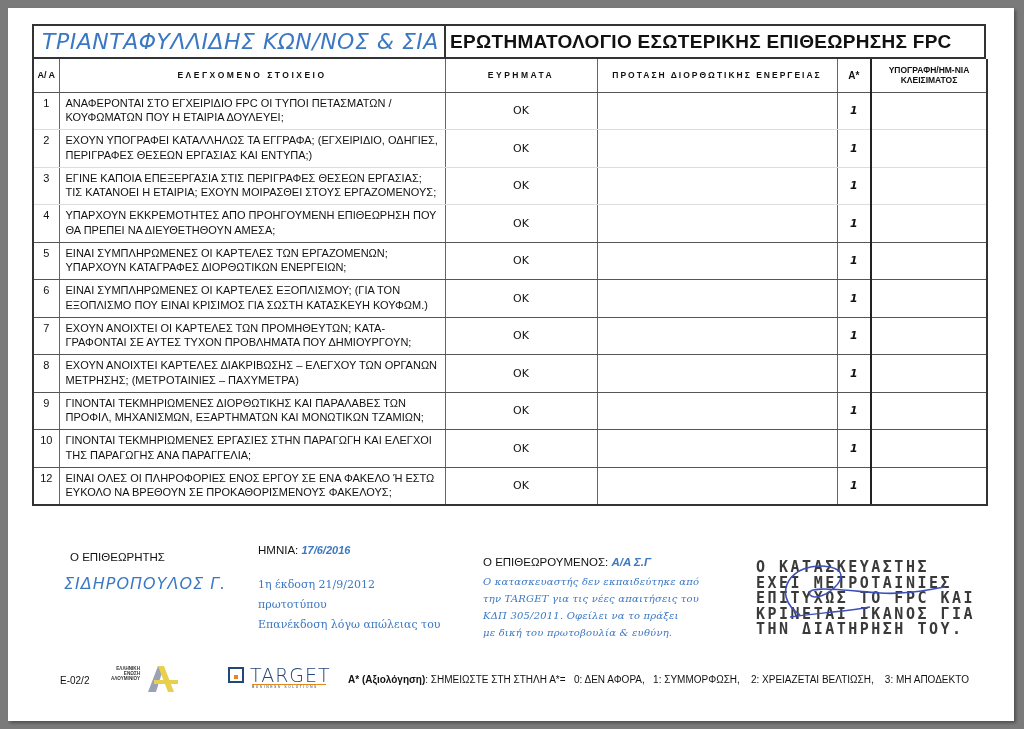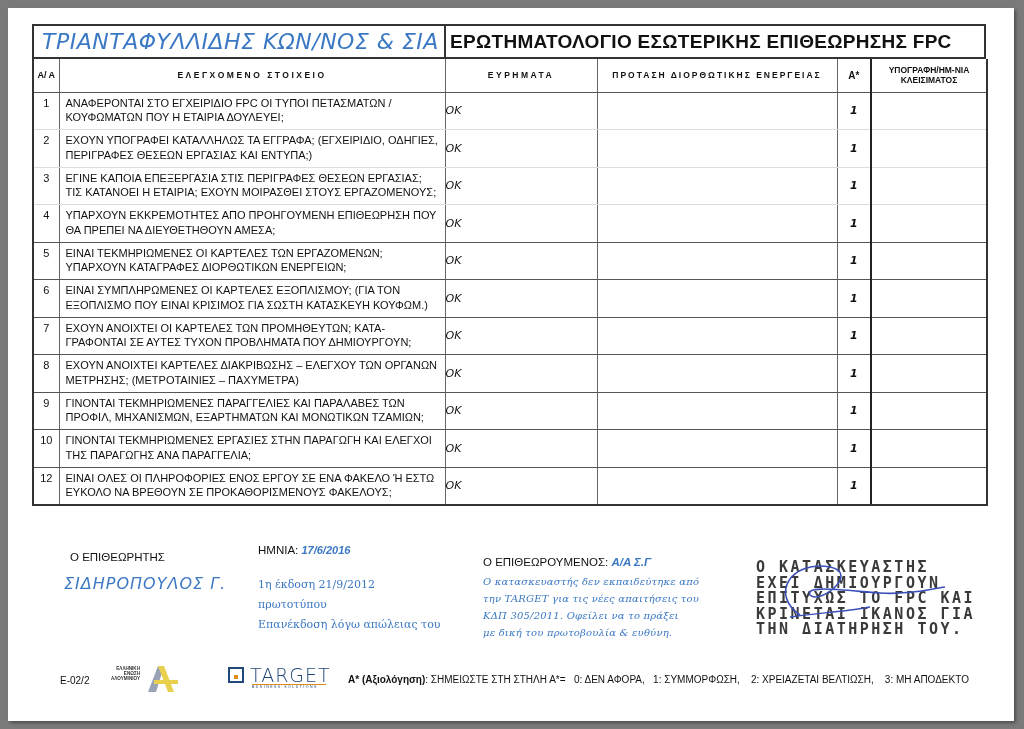--- a/index.html
+++ b/index.html
@@ -34,21 +34,21 @@
     font-size:8.5px; font-weight:bold; color:#111; letter-spacing:2.5px; height:33px; border-bottom:1.5px solid #555; text-align:center;
   }
   table.grid th.small { letter-spacing:0; font-size:8.5px; line-height:10px; }
   table.grid th.aa { letter-spacing:0; font-size:9px; line-height:11px; }
   table.grid tr.row td { height:37.5px; font-size:11px; color:#111; }
   table.grid tr.row.faint td { border-bottom:1px solid #ddd; }
   table.grid tr.row.solid td { border-bottom:1.5px solid #555; }
   table.grid tr.row.last td { border-bottom:2px solid #333; }
   td.num { text-align:center; vertical-align:top; padding-top:4px !important; font-size:11px; }
   td.text { padding:3px 4px 0 6px !important; vertical-align:top; line-height:14.5px; font-size:11px; }
-  td.finding { color:#3b6fb3; font-family:"DejaVu Sans", sans-serif; font-style:italic; font-size:17px; }
+  td.finding { text-align:center; color:#3b6fb3; font-family:"DejaVu Sans", sans-serif; font-size:17px; }
   td.rating { text-align:center; color:#f01828; font-weight:bold; font-style:italic; font-size:20px; font-family:"DejaVu Sans", sans-serif; }
   td.sig { border-left:2px solid #222 !important; }
   th.sig { border-left:2px solid #222 !important; }
   .outer-left { border-left:2px solid #333 !important; }
   .outer-right { border-right:2px solid #333 !important; }
 
   .abs { position:absolute; white-space:nowrap; }
   .inspector-label { left:70px; top:551px; font-size:11.5px; color:#111; }
   .inspector-name { left:64px; top:574px; font-size:16px; color:#3b78c4; font-family:"DejaVu Sans", sans-serif; font-style:italic; letter-spacing:1px; }
   .date-label { left:258px; top:544px; font-size:11.5px; color:#111; }
@@ -128,21 +128,21 @@
       <tr class="row solid">
         <td class="num outer-left">4</td>
         <td class="text">ΥΠΑΡΧΟΥΝ ΕΚΚΡΕΜΟΤΗΤΕΣ ΑΠΟ ΠΡΟΗΓΟΥΜΕΝΗ ΕΠΙΘΕΩΡΗΣΗ ΠΟΥ ΘΑ ΠΡΕΠΕΙ ΝΑ ΔΙΕΥΘΕΤΗΘΟΥΝ ΑΜΕΣΑ;</td>
         <td class="finding">OK</td>
         <td class="corrective"></td>
         <td class="rating">1</td>
         <td class="sig outer-right"></td>
       </tr>
       <tr class="row solid">
         <td class="num outer-left">5</td>
-        <td class="text">ΕΙΝΑΙ ΤΕΚΜΗΡΙΩΜΕΝΕΣ ΟΙ ΚΑΡΤΕΛΕΣ ΤΩΝ ΕΡΓΑΖΟΜΕΝΩΝ; ΥΠΑΡΧΟΥΝ ΚΑΤΑΓΡΑΦΕΣ ΔΙΟΡΘΩΤΙΚΩΝ ΕΝΕΡΓΕΙΩΝ;</td>
+        <td class="text">ΕΙΝΑΙ ΣΥΜΠΛΗΡΩΜΕΝΕΣ ΟΙ ΚΑΡΤΕΛΕΣ ΤΩΝ ΕΡΓΑΖΟΜΕΝΩΝ; ΥΠΑΡΧΟΥΝ ΚΑΤΑΓΡΑΦΕΣ ΔΙΟΡΘΩΤΙΚΩΝ ΕΝΕΡΓΕΙΩΝ;</td>
         <td class="finding">OK</td>
         <td class="corrective"></td>
         <td class="rating">1</td>
         <td class="sig outer-right"></td>
       </tr>
       <tr class="row solid">
         <td class="num outer-left">6</td>
         <td class="text">ΕΙΝΑΙ ΣΥΜΠΛΗΡΩΜΕΝΕΣ ΟΙ ΚΑΡΤΕΛΕΣ ΕΞΟΠΛΙΣΜΟΥ; (ΓΙΑ ΤΟΝ ΕΞΟΠΛΙΣΜΟ ΠΟΥ ΕΙΝΑΙ ΚΡΙΣΙΜΟΣ ΓΙΑ ΣΩΣΤΗ ΚΑΤΑΣΚΕΥΗ ΚΟΥΦΩΜ.)</td>
         <td class="finding">OK</td>
         <td class="corrective"></td>
@@ -160,21 +160,21 @@
       <tr class="row solid">
         <td class="num outer-left">8</td>
         <td class="text">ΕΧΟΥΝ ΑΝΟΙΧΤΕΙ ΚΑΡΤΕΛΕΣ ΔΙΑΚΡΙΒΩΣΗΣ – ΕΛΕΓΧΟΥ ΤΩΝ ΟΡΓΑΝΩΝ ΜΕΤΡΗΣΗΣ; (ΜΕΤΡΟΤΑΙΝΙΕΣ – ΠΑΧΥΜΕΤΡΑ)</td>
         <td class="finding">OK</td>
         <td class="corrective"></td>
         <td class="rating">1</td>
         <td class="sig outer-right"></td>
       </tr>
       <tr class="row solid">
         <td class="num outer-left">9</td>
-        <td class="text">ΓΙΝΟΝΤΑΙ ΤΕΚΜΗΡΙΩΜΕΝΕΣ ΠΑΡΑΓΓΕΛΙΕΣ ΚΑΙ ΠΑΡΑΛΑΒΕΣ ΤΩΝ ΠΡΟΦΙΛ, ΜΗΧΑΝΙΣΜΩΝ, ΕΞΑΡΤΗΜΑΤΩΝ ΚΑΙ ΜΟΝΩΤΙΚΩΝ ΤΖΑΜΙΩΝ;</td>
+        <td class="text">ΓΙΝΟΝΤΑΙ ΤΕΚΜΗΡΙΩΜΕΝΕΣ ΔΙΟΡΘΩΤΙΚΗΣ ΚΑΙ ΠΑΡΑΛΑΒΕΣ ΤΩΝ ΠΡΟΦΙΛ, ΜΗΧΑΝΙΣΜΩΝ, ΕΞΑΡΤΗΜΑΤΩΝ ΚΑΙ ΜΟΝΩΤΙΚΩΝ ΤΖΑΜΙΩΝ;</td>
         <td class="finding">OK</td>
         <td class="corrective"></td>
         <td class="rating">1</td>
         <td class="sig outer-right"></td>
       </tr>
       <tr class="row solid">
         <td class="num outer-left">10</td>
         <td class="text">ΓΙΝΟΝΤΑΙ ΤΕΚΜΗΡΙΩΜΕΝΕΣ ΕΡΓΑΣΙΕΣ ΣΤΗΝ ΠΑΡΑΓΩΓΗ ΚΑΙ ΕΛΕΓΧΟΙ ΤΗΣ ΠΑΡΑΓΩΓΗΣ ΑΝΑ ΠΑΡΑΓΓΕΛΙΑ;</td>
         <td class="finding">OK</td>
         <td class="corrective"></td>
@@ -208,21 +208,21 @@
   <span class="inspected-value">Α/Α Σ.Γ</span>
 </div>
 <div class="abs inspected-note">
   <div>Ο κατασκευαστής δεν εκπαιδεύτηκε από</div>
   <div>την TARGET για τις νέες απαιτήσεις του</div>
   <div>ΚΔΠ 305/2011. Οφείλει να το πράξει</div>
   <div>με δική του πρωτοβουλία &amp; ευθύνη.</div>
 </div>
 <div class="abs stamp">
   <div>Ο ΚΑΤΑΣΚΕΥΑΣΤΗΣ</div>
-  <div>ΕΧΕΙ ΔΗΜΙΟΥΡΓΟΥΝ</div>
+  <div>ΕΧΕΙ ΜΕΤΡΟΤΑΙΝΙΕΣ</div>
   <div>ΕΠΙΤΥΧΩΣ ΤΟ FPC ΚΑΙ</div>
   <div>ΚΡΙΝΕΤΑΙ ΙΚΑΝΟΣ ΓΙΑ</div>
   <div>ΤΗΝ ΔΙΑΤΗΡΗΣΗ ΤΟΥ.</div>
 </div>
 <svg class="stamp-sig" viewBox="0 0 200 80">
   <path d="M40 60 C 10 40, 30 5, 70 12 C 100 18, 60 50, 50 40 C 45 30, 80 35, 120 38 C 150 40, 170 34, 185 32" fill="none" stroke="#3b4fb8" stroke-width="1.6"></path>
   <path d="M30 62 C 60 58, 90 56, 110 52" fill="none" stroke="#3b4fb8" stroke-width="1.3"></path>
 </svg>
 
 <div class="abs code">Ε-02/2</div>

